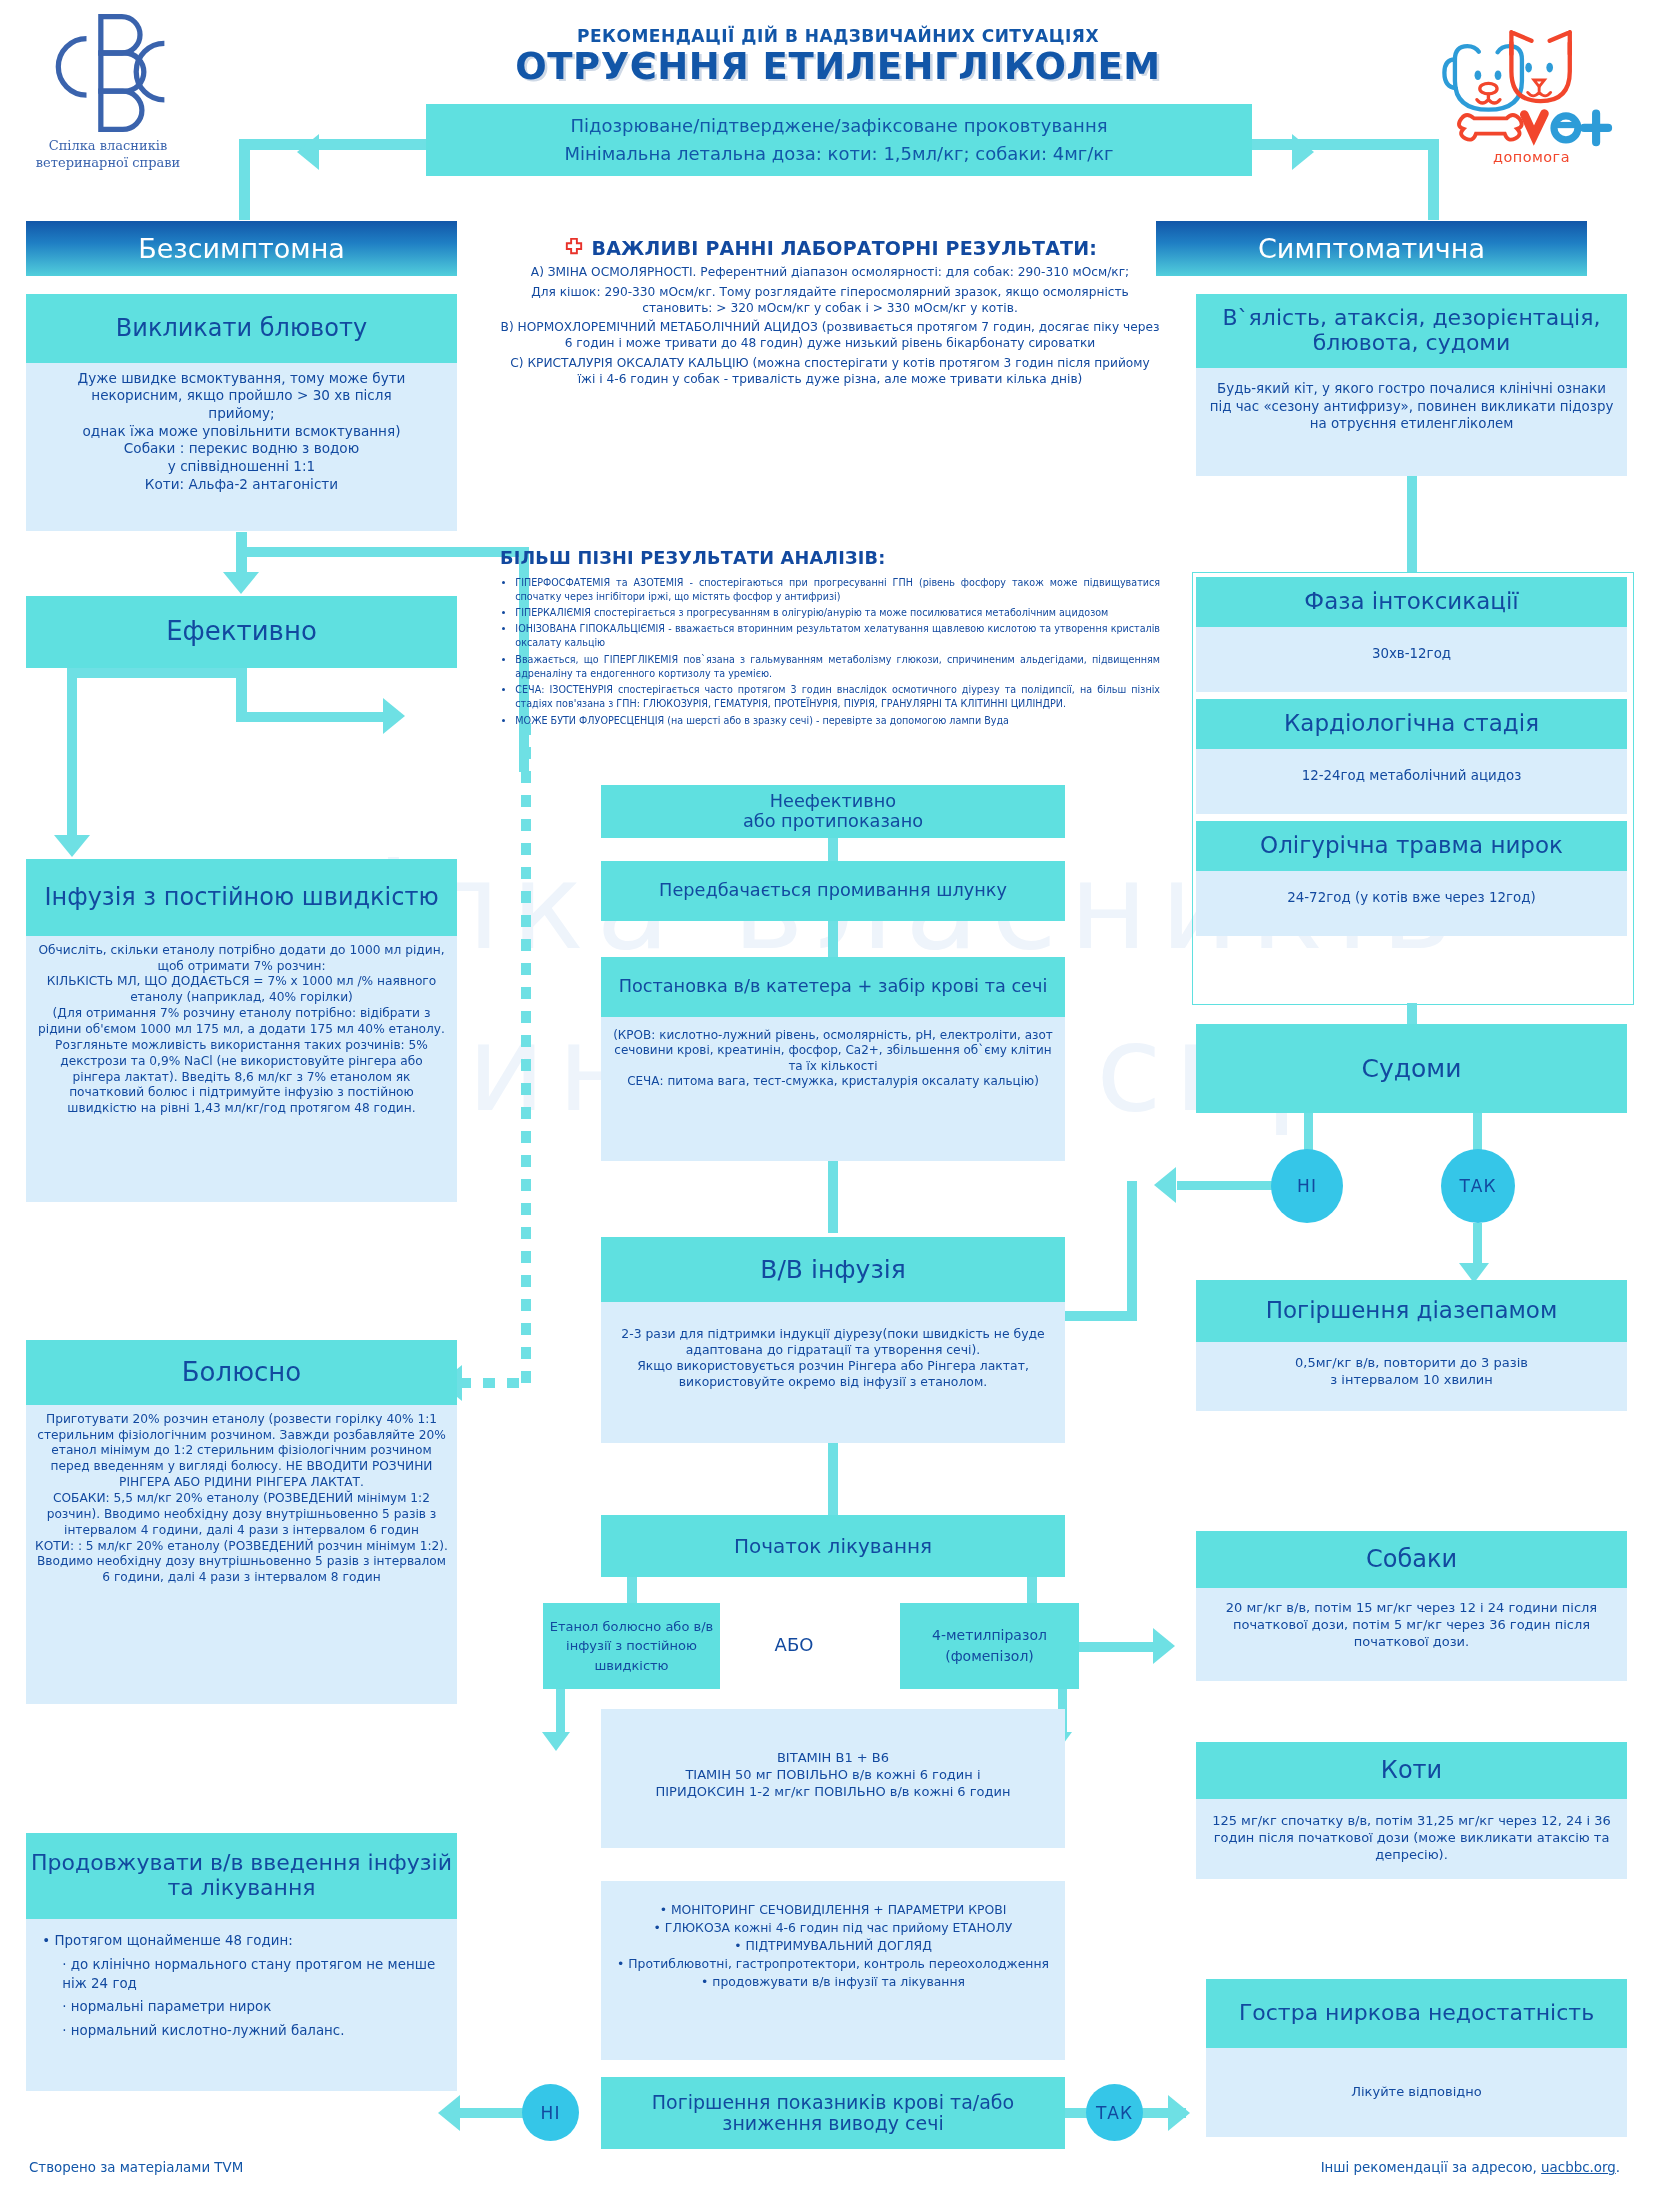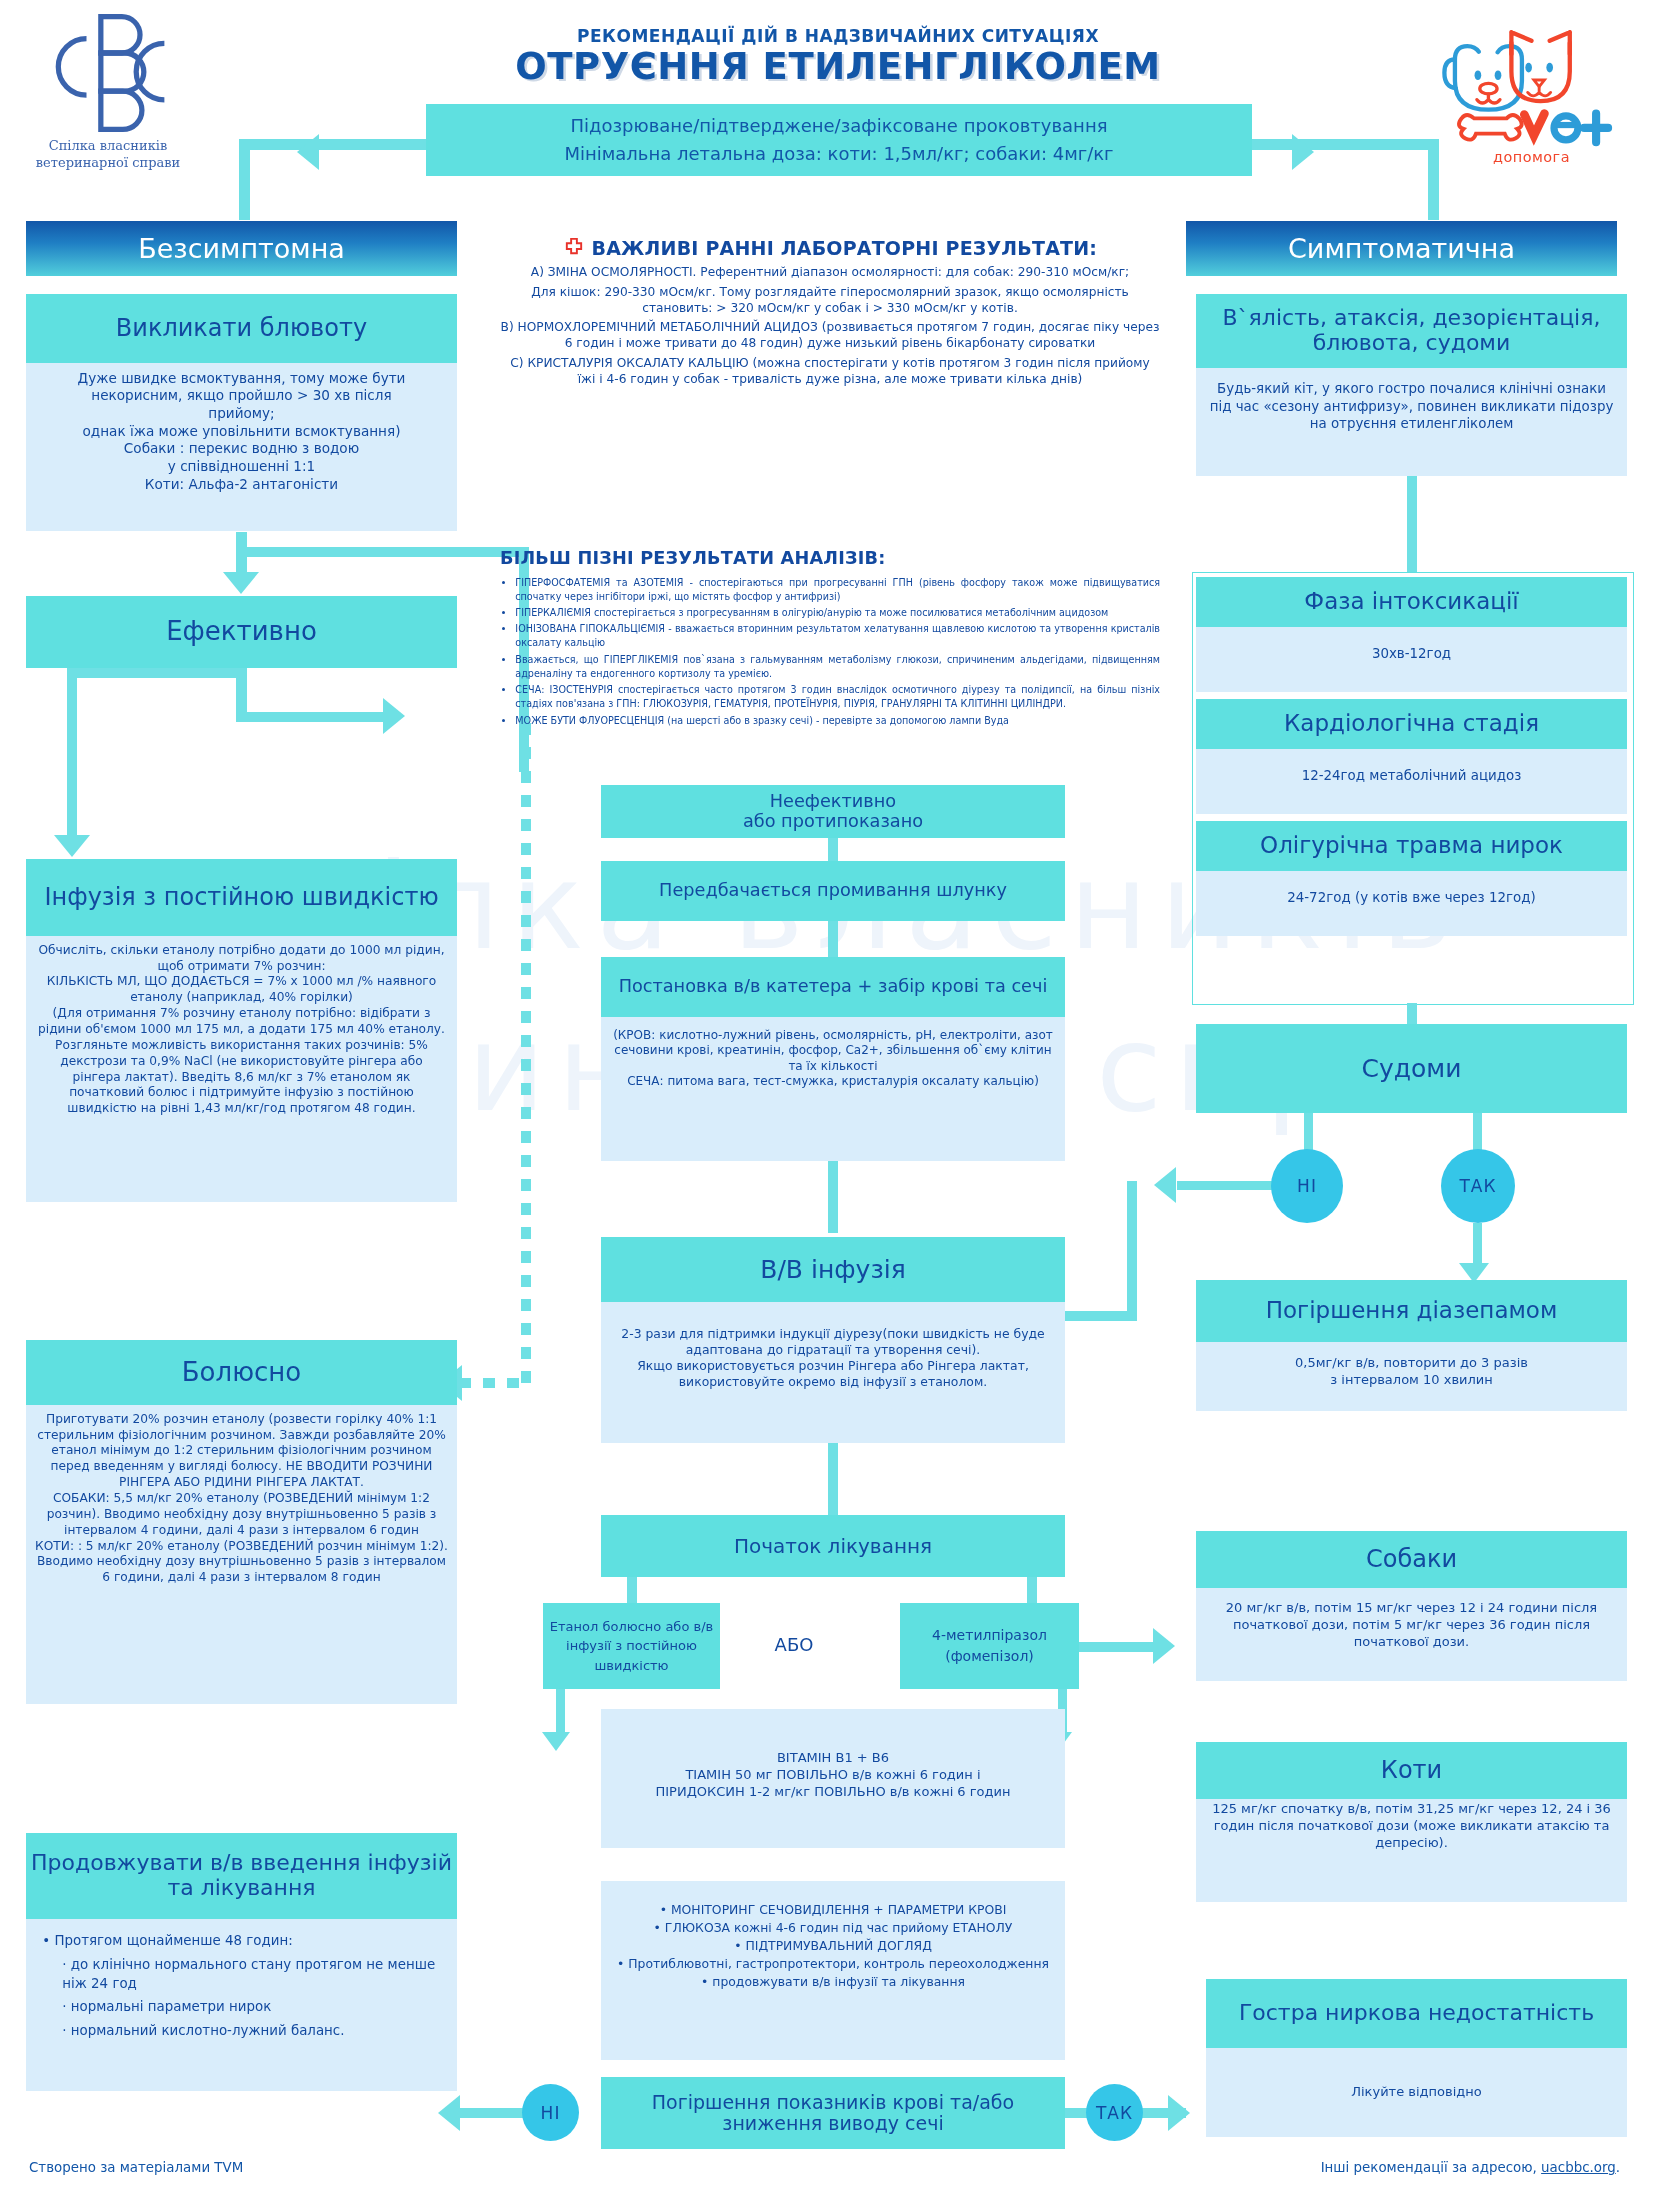--- a/index.html
+++ b/index.html
@@ -312,21 +312,21 @@
 </div>
 <div class="conn" style="left:459px;top:2108px;width:65px;height:9.6px;"></div>
 <div class="arrow arr-left" style="left:438px;top:2095px;"></div>
 <div class="circ" style="left:1086px;top:2084px;width:57px;height:57px;">
   <span>ТАК</span>
 </div>
 <div class="conn" style="left:1065px;top:2108px;width:26px;height:9.6px;"></div>
 <div class="conn" style="left:1141px;top:2108px;width:45px;height:9.6px;"></div>
 <div class="arrow arr-right" style="left:1168px;top:2095px;"></div>
 
-<div class="node gradhdr" style="left:1186px;top:221px;width:431px;height:55px;font-size:27px;text-align:center;">
+<div class="node gradhdr" style="left:1156px;top:221px;width:431px;height:55px;font-size:27px;text-align:center;">
   <span>Симптоматична</span>
 </div>
 
 <div class="node" style="left:1196px;top:294px;width:431px;">
   <div class="hdr" style="height:74px;font-size:22px;">
     <span>В`ялість, атаксія, дезорієнтація, блювота, судоми</span>
   </div>
   <div class="body" style="font-size:13.4px;height:108px;padding-top:12.4px;">Будь-який кіт, у якого гостро почалися клінічні ознаки під час «сезону антифризу», повинен викликати підозру на отруєння етиленгліколем</div>
 </div>
 <div class="conn" style="left:1407px;top:476px;width:9.6px;height:96px;"></div>
@@ -389,21 +389,21 @@
   <div class="hdr" style="height:57px;font-size:24px;">
     <span>Собаки</span>
   </div>
   <div class="body" style="font-size:13px;height:93px;padding-top:12.4px;">20 мг/кг в/в, потім 15 мг/кг через 12 і 24 години після початкової дози, потім 5 мг/кг через 36 годин після початкової дози.</div>
 </div>
 
 <div class="node" style="left:1196px;top:1742px;width:431px;">
   <div class="hdr" style="height:57px;font-size:24px;">
     <span>Коти</span>
   </div>
-  <div class="body" style="font-size:13px;height:103px;padding-top:2px;">125 мг/кг спочатку в/в, потім 31,25 мг/кг через 12, 24 і 36 годин після початкової дози (може викликати атаксію та депресію).</div>
+  <div class="body" style="font-size:13px;height:80px;padding-top:14px;">125 мг/кг спочатку в/в, потім 31,25 мг/кг через 12, 24 і 36 годин після початкової дози (може викликати атаксію та депресію).</div>
 </div>
 
 <div class="conn" style="left:1079px;top:1642px;width:79px;height:9.6px;"></div>
 <div class="arrow arr-right" style="left:1153px;top:1628px;"></div>
 
 <div class="node" style="left:1206px;top:1979px;width:421px;">
   <div class="hdr" style="height:69px;font-size:22px;">
     <span>Гостра ниркова недостатність</span>
   </div>
   <div class="body" style="font-size:13px;height:89px;padding-top:36px;">Лікуйте відповідно</div>

